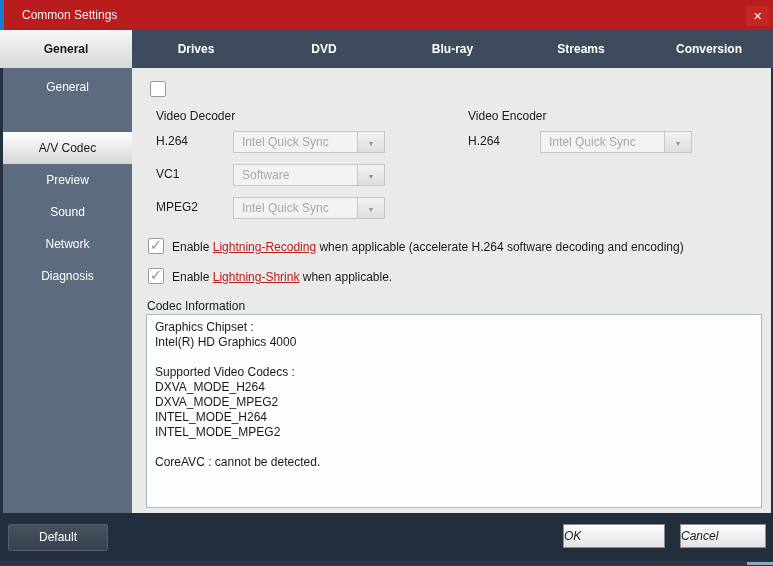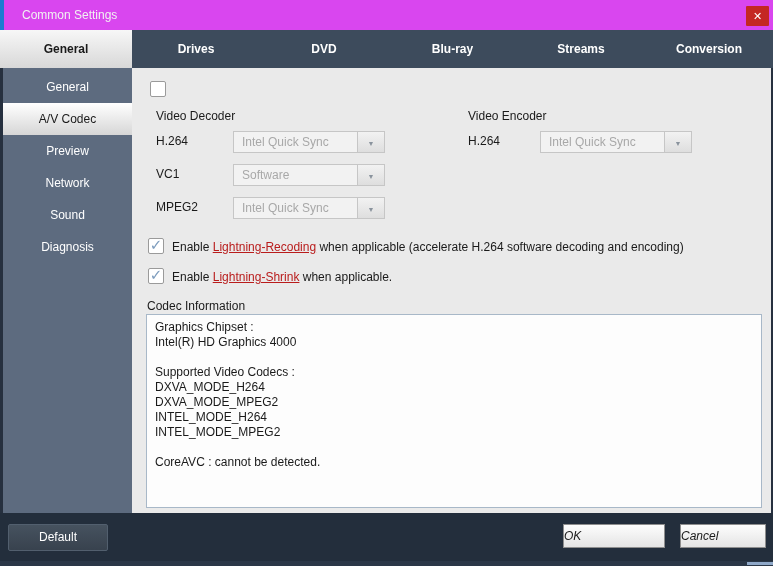--- a/index.html
+++ b/index.html
@@ -1,37 +1,37 @@
 <!DOCTYPE html>
 <html><head>
 <meta charset="utf-8">
 <style>
   html,body{margin:0;padding:0;background:#3a3a3a;}
   *{box-sizing:border-box;font-family:"Liberation Sans","DejaVu Sans",sans-serif;}
   .window{position:relative;width:773px;height:566px;background:#eaeaea;overflow:hidden;}
 
   
-  .titlebar{position:absolute;left:0;top:0;width:773px;height:30px;background:#d946ef;padding-left:10px;}
+  .titlebar{position:absolute;left:0;top:0;width:773px;height:30px;background:#b91c1c;padding-left:10px;}
   .titlebar .accent{position:absolute;left:0;top:0;width:4px;height:30px;background:#1b7ad2;}
   .titlebar .title{position:absolute;left:22px;top:0;line-height:30px;font-size:12px;color:#f2f2f2;}
   .close-btn{position:absolute;left:746px;top:6px;width:23px;height:20px;background:#c42723;color:#fff;
     font-size:11px;font-weight:bold;text-align:center;line-height:20px;cursor:pointer;border-radius:1px;}
 
   
   .tabrow{position:absolute;left:0;top:30px;width:773px;height:38px;background:#3d4b5c;}
   .tab{position:absolute;top:0;height:38px;text-align:center;line-height:38px;font-size:12px;font-weight:bold;
     color:#ffffff;cursor:pointer;}
   .tab.selected{background:linear-gradient(#f7f7f7,#d8d8d8);color:#1a1a1a;}
 
   
   .body-region{position:absolute;left:0;top:68px;width:773px;height:445px;background:#eaeaea;}
   .sidebar{position:absolute;left:0;top:68px;width:132px;height:445px;background:#5d6b7f;padding-top:3px;}
   .side-item{position:relative;margin-left:3px;width:129px;height:32px;line-height:32px;text-align:center;
     font-size:12px;color:#ffffff;cursor:pointer;}
-  .side-item.selected{background:linear-gradient(#ffffff,#d6d6d6);color:#1a1a1a;}
+  .side-item.selected{background:linear-gradient(#ffffff,#d6d6d6);color:#1a1a1a;margin-top:29px;}
   .edge-left{position:absolute;left:0;top:68px;width:3px;height:445px;background:#26303f;}
   .edge-right{position:absolute;left:771px;top:68px;width:2px;height:445px;background:#26303f;}
 
   
   .label{position:absolute;font-size:12px;color:#1a1a1a;white-space:nowrap;}
   .checkbox{position:absolute;width:16px;height:16px;background:#ffffff;border:1px solid #9a9a9a;
     border-radius:2px;cursor:pointer;text-align:center;}
   .checkbox .mark{position:relative;top:-3px;font-size:15px;font-weight:bold;color:#7d9cbd;}
 
   .dd{position:absolute;width:152px;height:22px;background:#f2f2f2;border:1px solid #c6c6c6;cursor:default;}
@@ -77,22 +77,22 @@
     <div class="tab" style="left:517px;width:128px;">Streams</div>
     <div class="tab" style="left:645px;width:128px;">Conversion</div>
   </div>
 
   <div class="body-region"></div>
 
   <div class="sidebar">
     <div class="side-item">General</div>
     <div class="side-item selected">A/V Codec</div>
     <div class="side-item">Preview</div>
+    <div class="side-item">Sound</div>
     <div class="side-item">Network</div>
-    <div class="side-item">Sound</div>
     <div class="side-item">Diagnosis</div>
   </div>
   <div class="edge-left"></div>
   <div class="edge-right"></div>
 
   <div class="checkbox" style="left:150px;top:81px;"></div>
 
   <div class="label" style="left:156px;top:109px;">Video Decoder</div>
 
   <div class="label" style="left:156px;top:134px;">H.264</div>

